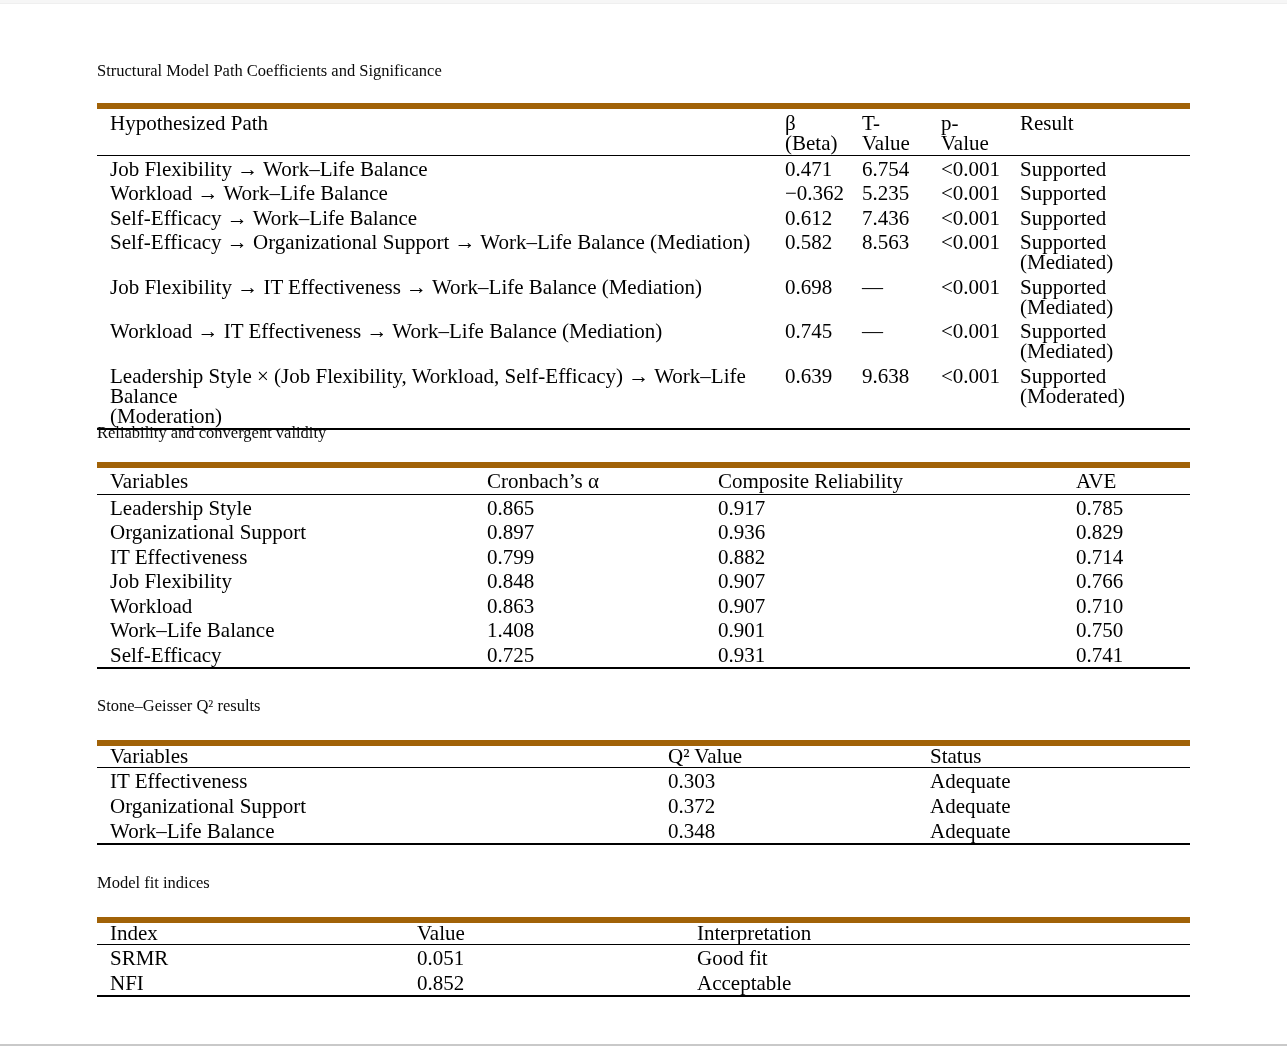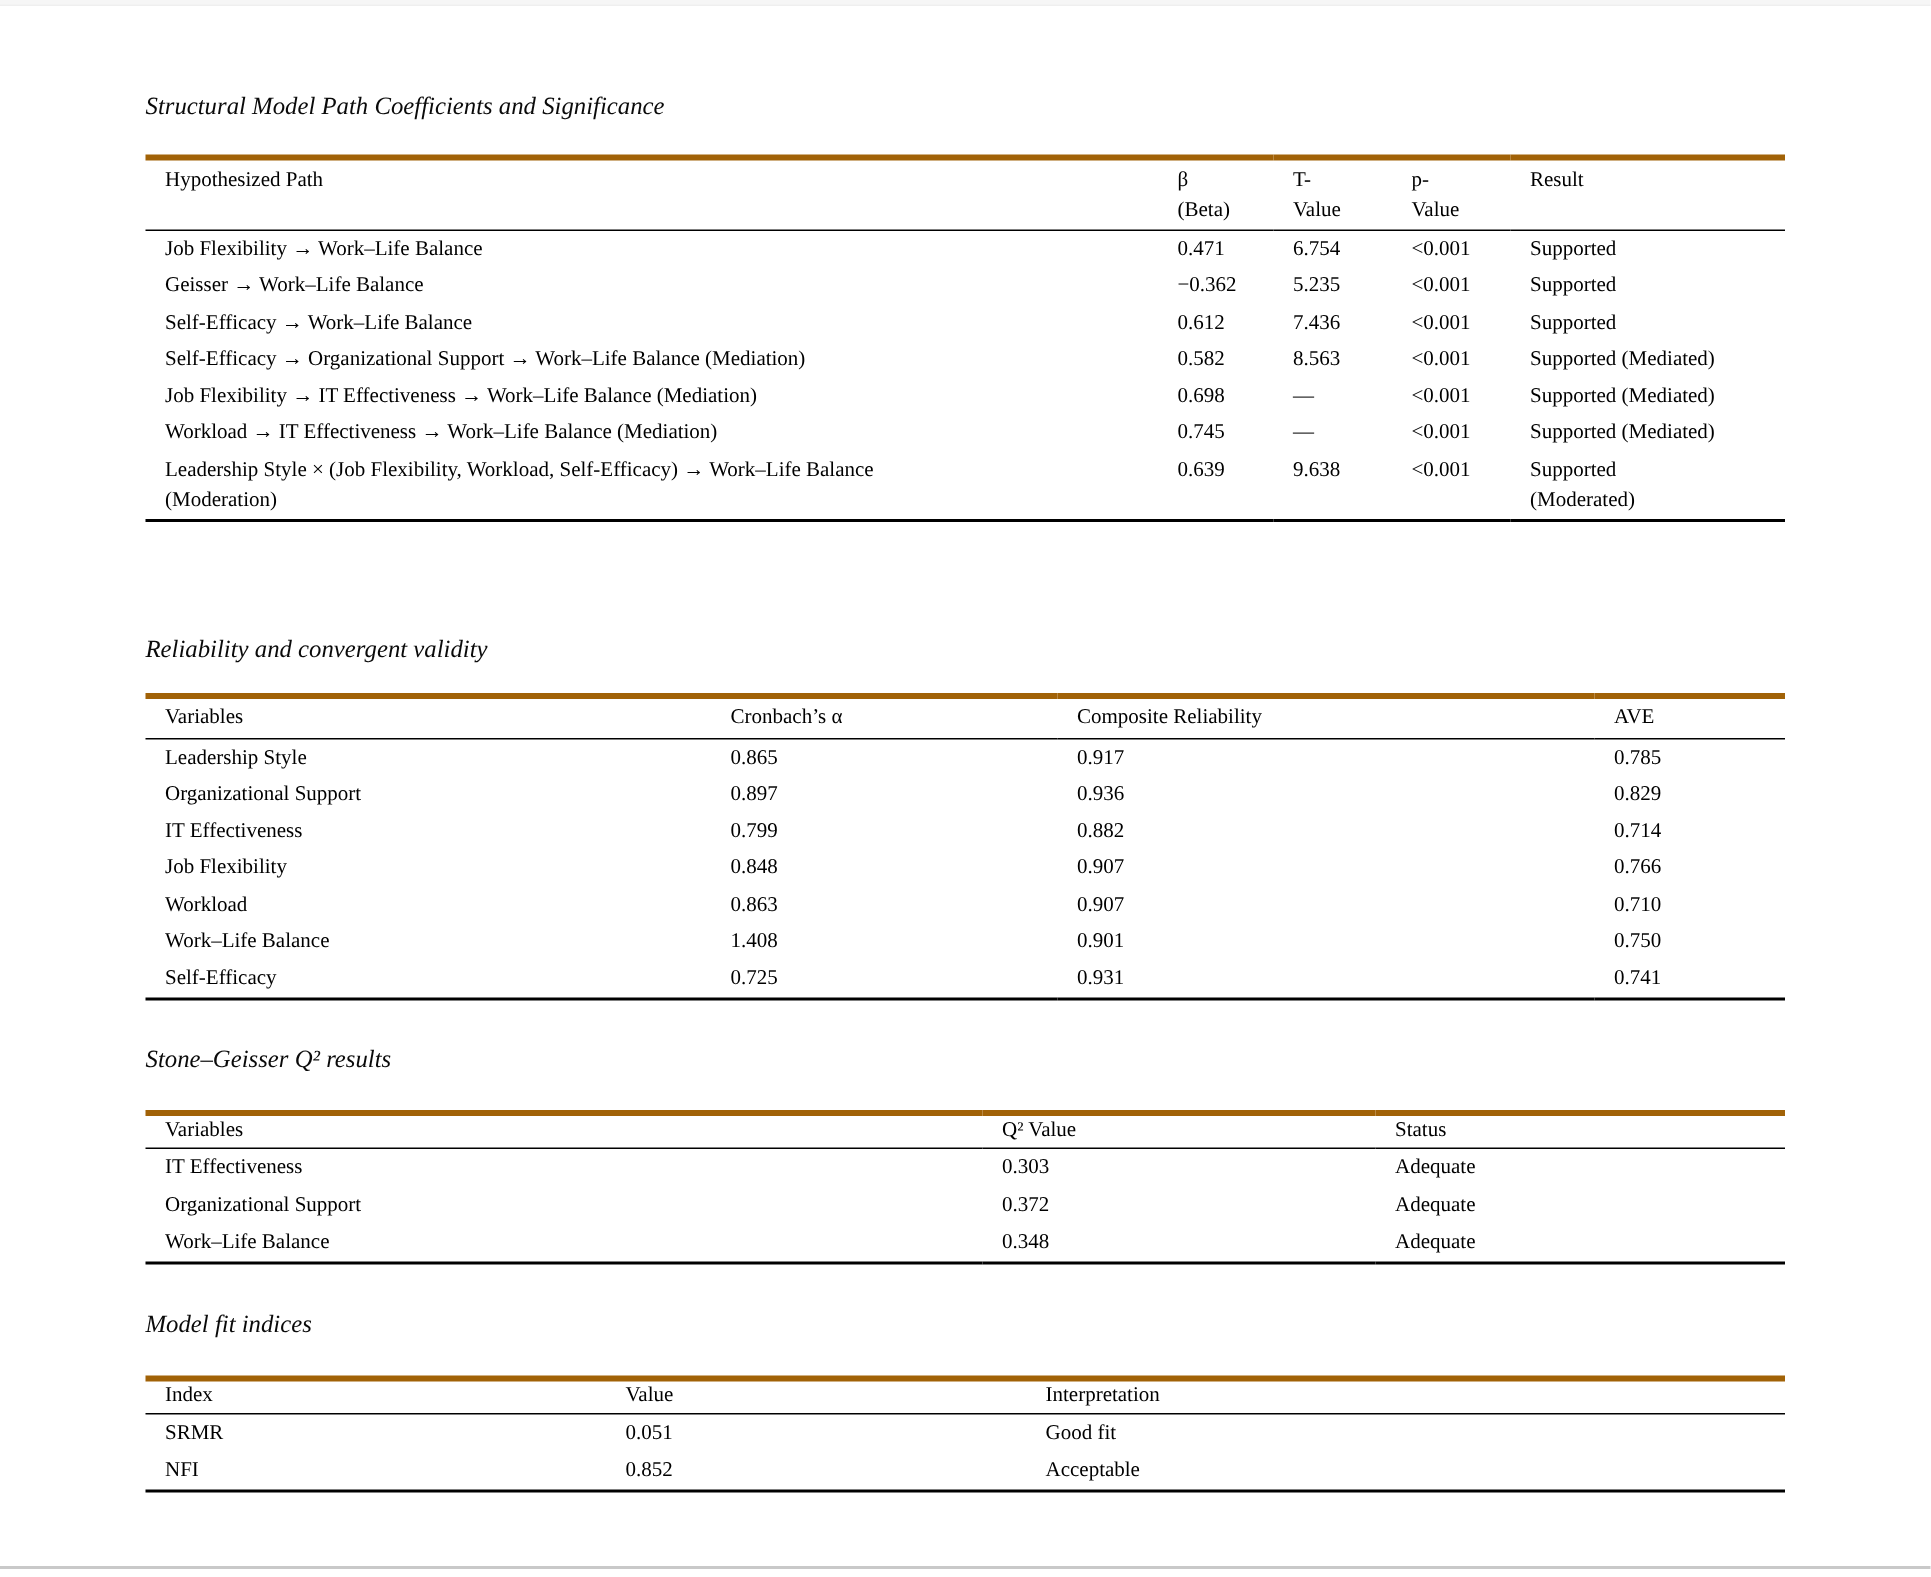--- a/index.html
+++ b/index.html
@@ -15,29 +15,29 @@
   .top-edge {
     position: absolute; top: 0; left: 0; right: 0; height: 3px;
     background: #f6f6f6; border-bottom: 1px solid #efefef;
   }
   .bottom-edge {
     position: absolute; top: 1044px; left: 0; right: 0; height: 2px;
     background: #c9c9c9;
   }
   .sec-title {
     position: absolute; left: 97px; margin: 0;
-    font-style: italic; font-weight: normal;
+    font-weight: normal;
     font-size: 16.5px; line-height: 19px; color: #0a0a0a;
     white-space: nowrap;
   }
   table.tbl {
     position: absolute; left: 97px; width: 1093px;
     border-collapse: collapse; table-layout: fixed;
-    font-size: 14px; line-height: 20px;
-    border-top: 4px solid #a16207;
+    font-size: 21px; line-height: 20px;
+    border-top: 6px solid #a16207;
     border-bottom: 2px solid #000;
   }
   .tbl th, .tbl td {
     text-align: left; vertical-align: top; font-weight: normal;
     padding: 2.5px 4px 2px 13px;
     white-space: pre-line;
     overflow: hidden;
   }
   .tbl thead th { border-bottom: 1.5px solid #000; }
   .t1 { top: 103px; }
@@ -84,21 +84,21 @@
   </thead>
   <tbody>
     <tr>
       <td>Job Flexibility → Work–Life Balance</td>
       <td>0.471</td>
       <td>6.754</td>
       <td>&lt;0.001</td>
       <td>Supported</td>
     </tr>
     <tr>
-      <td>Geisser → Work–Life Balance</td>
+      <td>Workload → Work–Life Balance</td>
       <td>−0.362</td>
       <td>5.235</td>
       <td>&lt;0.001</td>
       <td>Supported</td>
     </tr>
     <tr>
       <td>Self-Efficacy → Work–Life Balance</td>
       <td>0.612</td>
       <td>7.436</td>
       <td>&lt;0.001</td>

